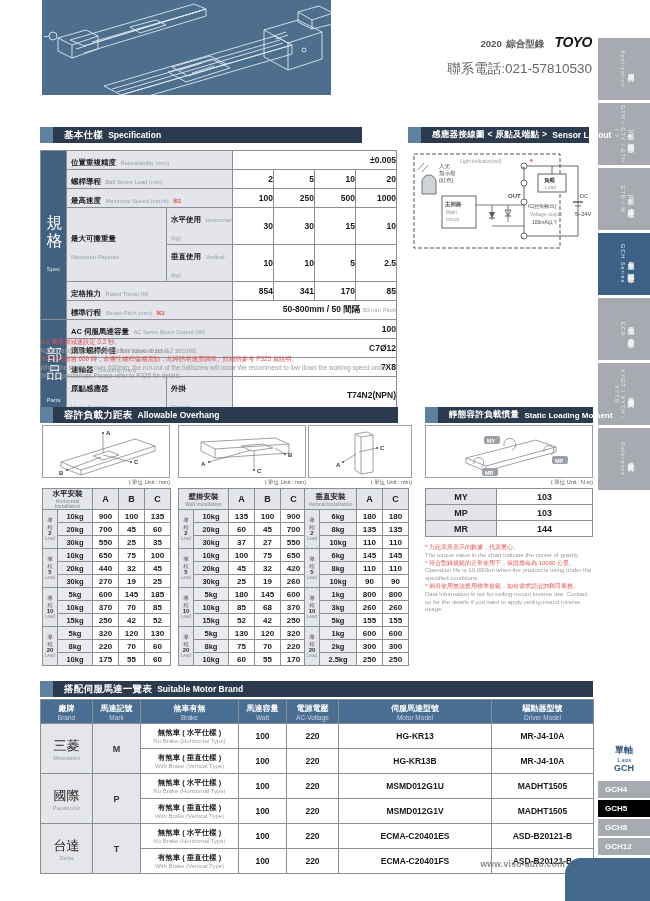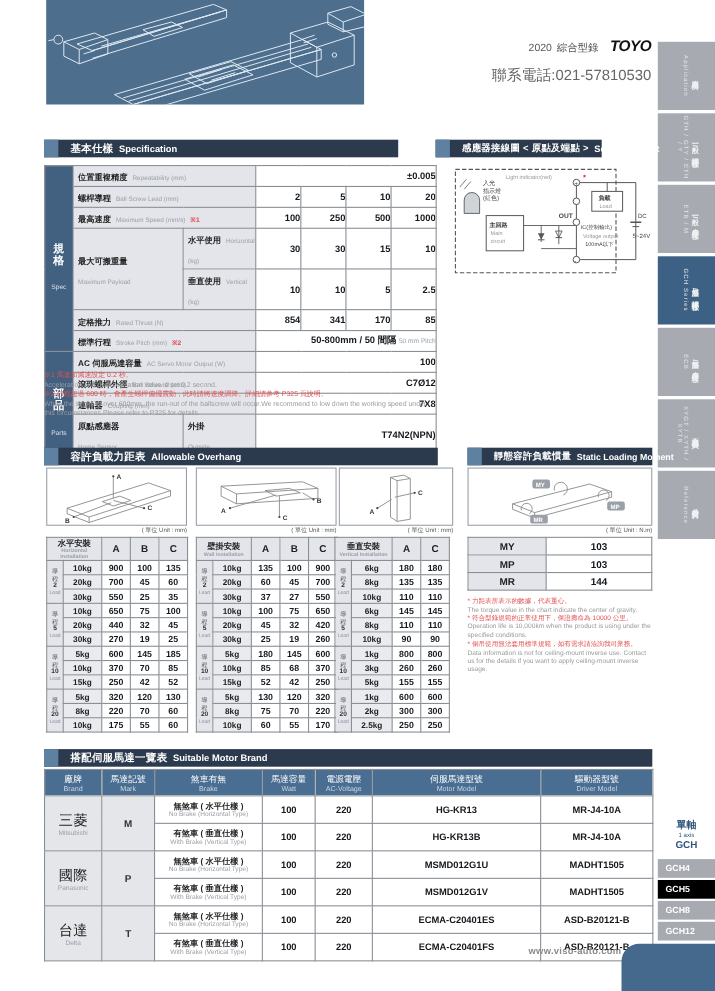--- a/index.html
+++ b/index.html
@@ -7,39 +7,39 @@
   .abs{position:absolute}
   
   .sech{position:absolute;height:16px;background:#2b3a4c;display:flex;align-items:center}
   .sech .sq{width:13px;height:16px;background:#5e81a1;margin-right:11px;flex:none}
   .sech .tzh{color:#fff;font-weight:bold;font-size:9.5px;letter-spacing:.3px;white-space:nowrap}
   .sech .ten{color:#fff;font-weight:bold;font-size:8.5px;margin-left:5px;white-space:nowrap}
   
   .hero{left:42px;top:0;width:289px;height:95px;background:#4d6e8d}
   
   .brandline{left:360px;top:33px;width:232px;text-align:right;white-space:nowrap}
-  .brandline .cy,.brandline .cl{font-size:9.5px;font-weight:normal;color:#555}
+  .brandline .cy,.brandline .cl{font-size:9.5px;font-weight:bold;color:#555}
   .brandline .logo{font-size:14px;font-weight:900;font-style:italic;color:#111;letter-spacing:-.5px;margin-left:6px}
   .phone{left:360px;top:60px;width:232px;text-align:right;font-size:13.5px;color:#666}
   
   .vtab{position:absolute;left:598px;width:52px;height:62px;background:#a7aab0;writing-mode:vertical-rl;text-align:center;padding-right:15px;box-sizing:border-box;cursor:pointer}
   .vtab.active{background:#3d6184}
   .vtab .t1{display:block;font-size:6.5px;font-weight:bold;color:#f0f2f4;letter-spacing:1px}
   .vtab .t2{display:block;font-size:5.5px;color:#e2e5e8;letter-spacing:1px}
   
   table{border-collapse:collapse;table-layout:fixed}
   td,th{padding:0;overflow:hidden}
   
   .spec{position:absolute;left:40px;top:150px;width:356px}
   .spec td{border:1px solid #8a8f96}
   .spec{border:1px solid #5a5f66}
   .spec tr{height:16px}
   .spec tr.hrow{height:24px}
   .grp{background:#426180;color:#fff;text-align:center;vertical-align:middle}
-  .grp .gz{display:block;font-size:10px;font-weight:bold;line-height:1.1;width:14px;margin:16px auto;word-break:break-all}
+  .grp .gz{display:block;font-size:16px;font-weight:normal;line-height:1.1;width:14px;margin:16px auto;word-break:break-all}
   .grp .ge{display:block;font-size:6px;color:#d9e2ea;margin-top:1px}
   .lbl{background:#e3e5ea;padding-left:4px;vertical-align:middle}
   .lbl .zh{font-size:7.5px;font-weight:bold;color:#222}
   .lbl .en{font-size:5.8px;color:#9aa0a8}
   .lbl .nt{font-size:6px;color:#e04848;font-weight:bold}
   .val{background:#fff;text-align:right;font-size:8.5px;font-weight:bold;color:#15181c;vertical-align:middle}
   .val .sub{font-size:6px;color:#9aa0a8;font-weight:normal}
   
   .notes{left:40px;top:338px;width:358px;line-height:1.35}
   .nred{font-size:6.3px;color:#e05050}
@@ -73,21 +73,21 @@
   .mval{background:#fff;font-size:9px;font-weight:bold;color:#15181c;text-align:center}
   .mnotes{left:425px;top:544px;width:170px;line-height:1.3}
   .mnotes .nred{font-size:6px}
   .mnotes .ngray{font-size:6px}
   
   .mot{position:absolute;left:40px;top:699px;width:553px;border:1px solid #5a5f66}
   .mot td,.mot th{border:1px solid #8a8f96;vertical-align:middle;text-align:center}
   .mot thead tr{height:24px}
   .mot tbody tr{height:25px}
   .mot th{background:#4a6d92}
-  .mot th .zh{display:block;font-size:8px;font-weight:normal;color:#fff}
+  .mot th .zh{display:block;font-size:8px;font-weight:bold;color:#fff}
   .mot th .en{display:block;font-size:6.5px;font-weight:normal;color:#c9d6e2}
   .brand{background:#e4e6ea}
   .brand .zh{display:block;font-size:13px;font-weight:normal;color:#222}
   .brand .en{display:block;font-size:6px;color:#9aa0a8}
   .mark{background:#e4e6ea;font-size:9px;font-weight:bold;color:#333}
   .brake .zh{display:block;font-size:7.5px;font-weight:bold;color:#222}
   .brake .en{display:block;font-size:6px;color:#9aa0a8}
   .mcell{font-size:8.5px;font-weight:bold;color:#15181c}
   
   .gchhead{left:598px;top:744px;width:52px;text-align:center;color:#33567c}
@@ -270,21 +270,21 @@
 </tbody>
   </table>
 
 <div class="abs notes">
   <div class="nred">※1 馬達加減速設定 0.2 秒。</div>
   <div class="ngray">Acceleration and deacceleration value is set 0.2 second.</div>
   <div class="nred">※2 行程超過 600 時，會產生螺桿偏擺震動，此時請將速度調降。詳細請參考 P325 頁說明。</div>
   <div class="ngray">When the stroke is over 600mm, the run-out of the ballscrew will occur.We recommend to low down the working speed under this circumstances.Please refer to P325 for details.</div>
 </div>
 
-<div class="sech" style="left:396px;top:127px;width:151px">
+<div class="sech" style="left:408px;top:127px;width:181px">
   <span class="sq"></span>
   <span class="tzh" style="font-size:8.5px">感應器接線圖 &lt; 原點及端點 &gt;</span>
   <span class="ten">Sensor Layout</span>
 </div>
 <div class="abs sensorbox">
   <svg width="181" height="102" viewBox="0 0 181 102">
     <rect x="2" y="4" width="146" height="94" fill="none" stroke="#555" stroke-width="1" stroke-dasharray="4,2"></rect>
 
     <path d="M10,32 a7,7 0 0 1 14,0 v12 h-14 z" fill="#cfd4d9" stroke="#555" stroke-width="0.8"></path>
     <line x1="6" y1="20" x2="12" y2="13" stroke="#555" stroke-width="0.7"></line>

